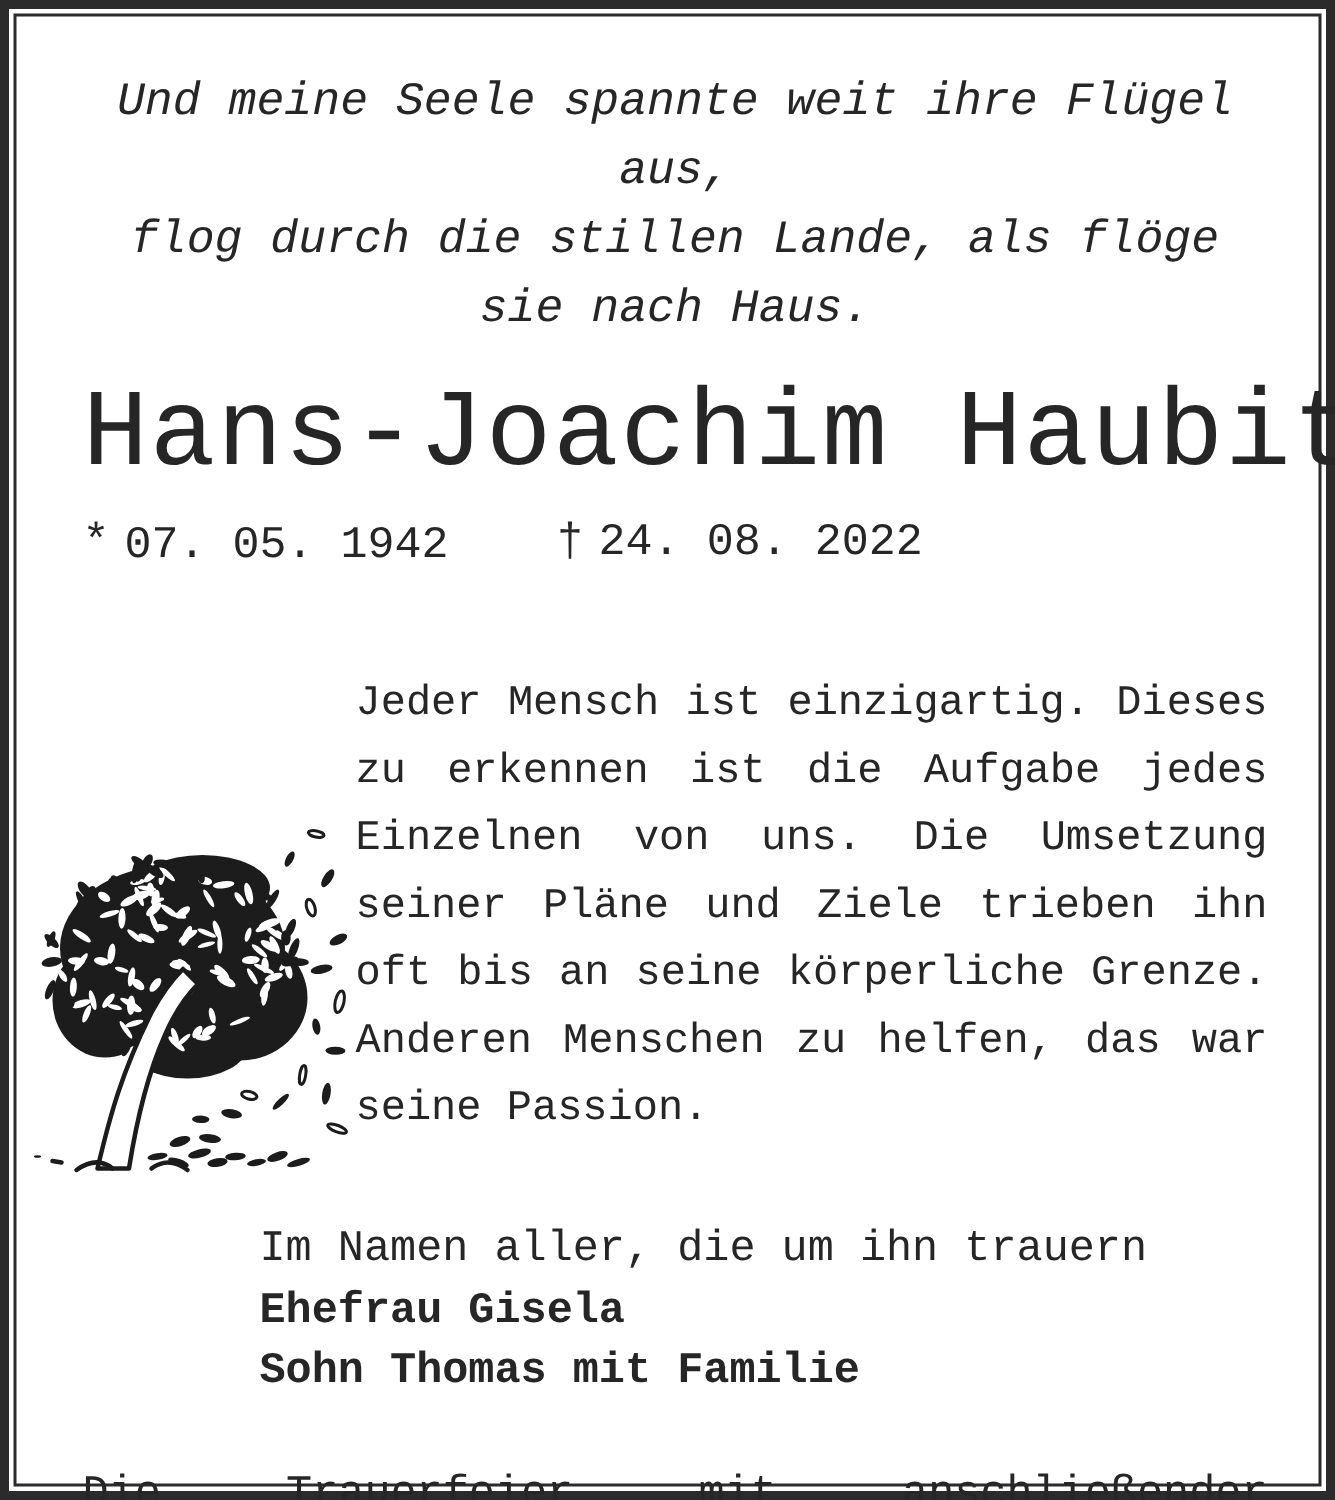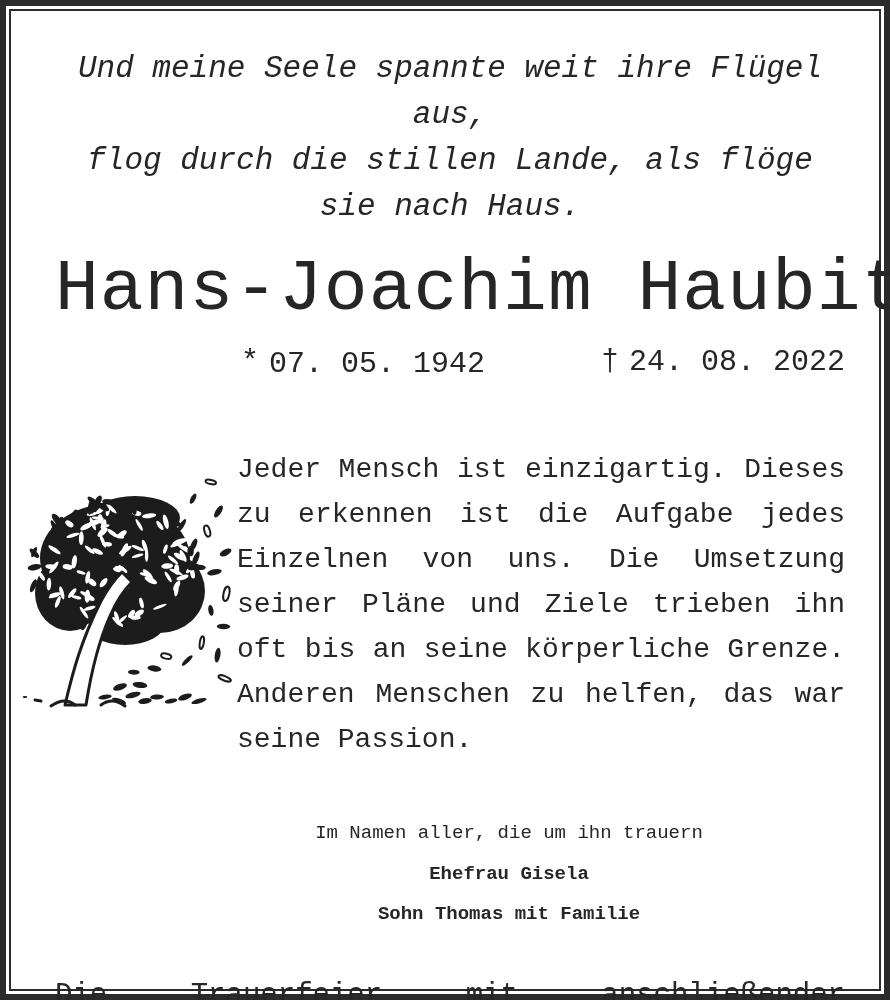--- a/index.html
+++ b/index.html
@@ -40,48 +40,47 @@
   .deceased-name {
     text-align: center;
     font-size: 73px;
     line-height: 1.12;
     letter-spacing: 1px;
     margin-top: 19px;
     white-space: nowrap;
   }
   .dates-row {
     display: flex;
-    justify-content: flex-end;
-    gap: 116px;
+    justify-content: flex-start;
+    gap: 72px;
     font-size: 30px;
     margin-top: 14px;
   }
   .date-item { white-space: nowrap; }
   .date-symbol { display:inline-block; margin-right: 10px; }
   .birth .date-symbol { font-size: 30px; vertical-align: 2px; }
   .tree-row {
     display: flex;
-    align-items: center;
+    align-items: flex-end;
     margin-left: -40px;
     margin-top: 18px;
   }
   .tree-box { flex: 0 0 218px; }
   .obituary-text {
     flex: 1;
     margin-left: 4px;
     padding-top: 20px;
     font-size: 28px;
     line-height: 45px;
     text-align: justify;
   }
   .mourners {
     margin-left: 118px;
     margin-top: 22px;
-    font-size: 19px;
-    text-align: center;
+    font-size: 29px;
   }
   .mourners-intro { line-height: 42px; }
   .mourner-line { font-weight: 700; line-height: 40px; }
   .funeral-info {
     margin-top: 40px;
     font-size: 29px;
     line-height: 44px;
     text-align: justify;
   }
   .funeral-home-note {

